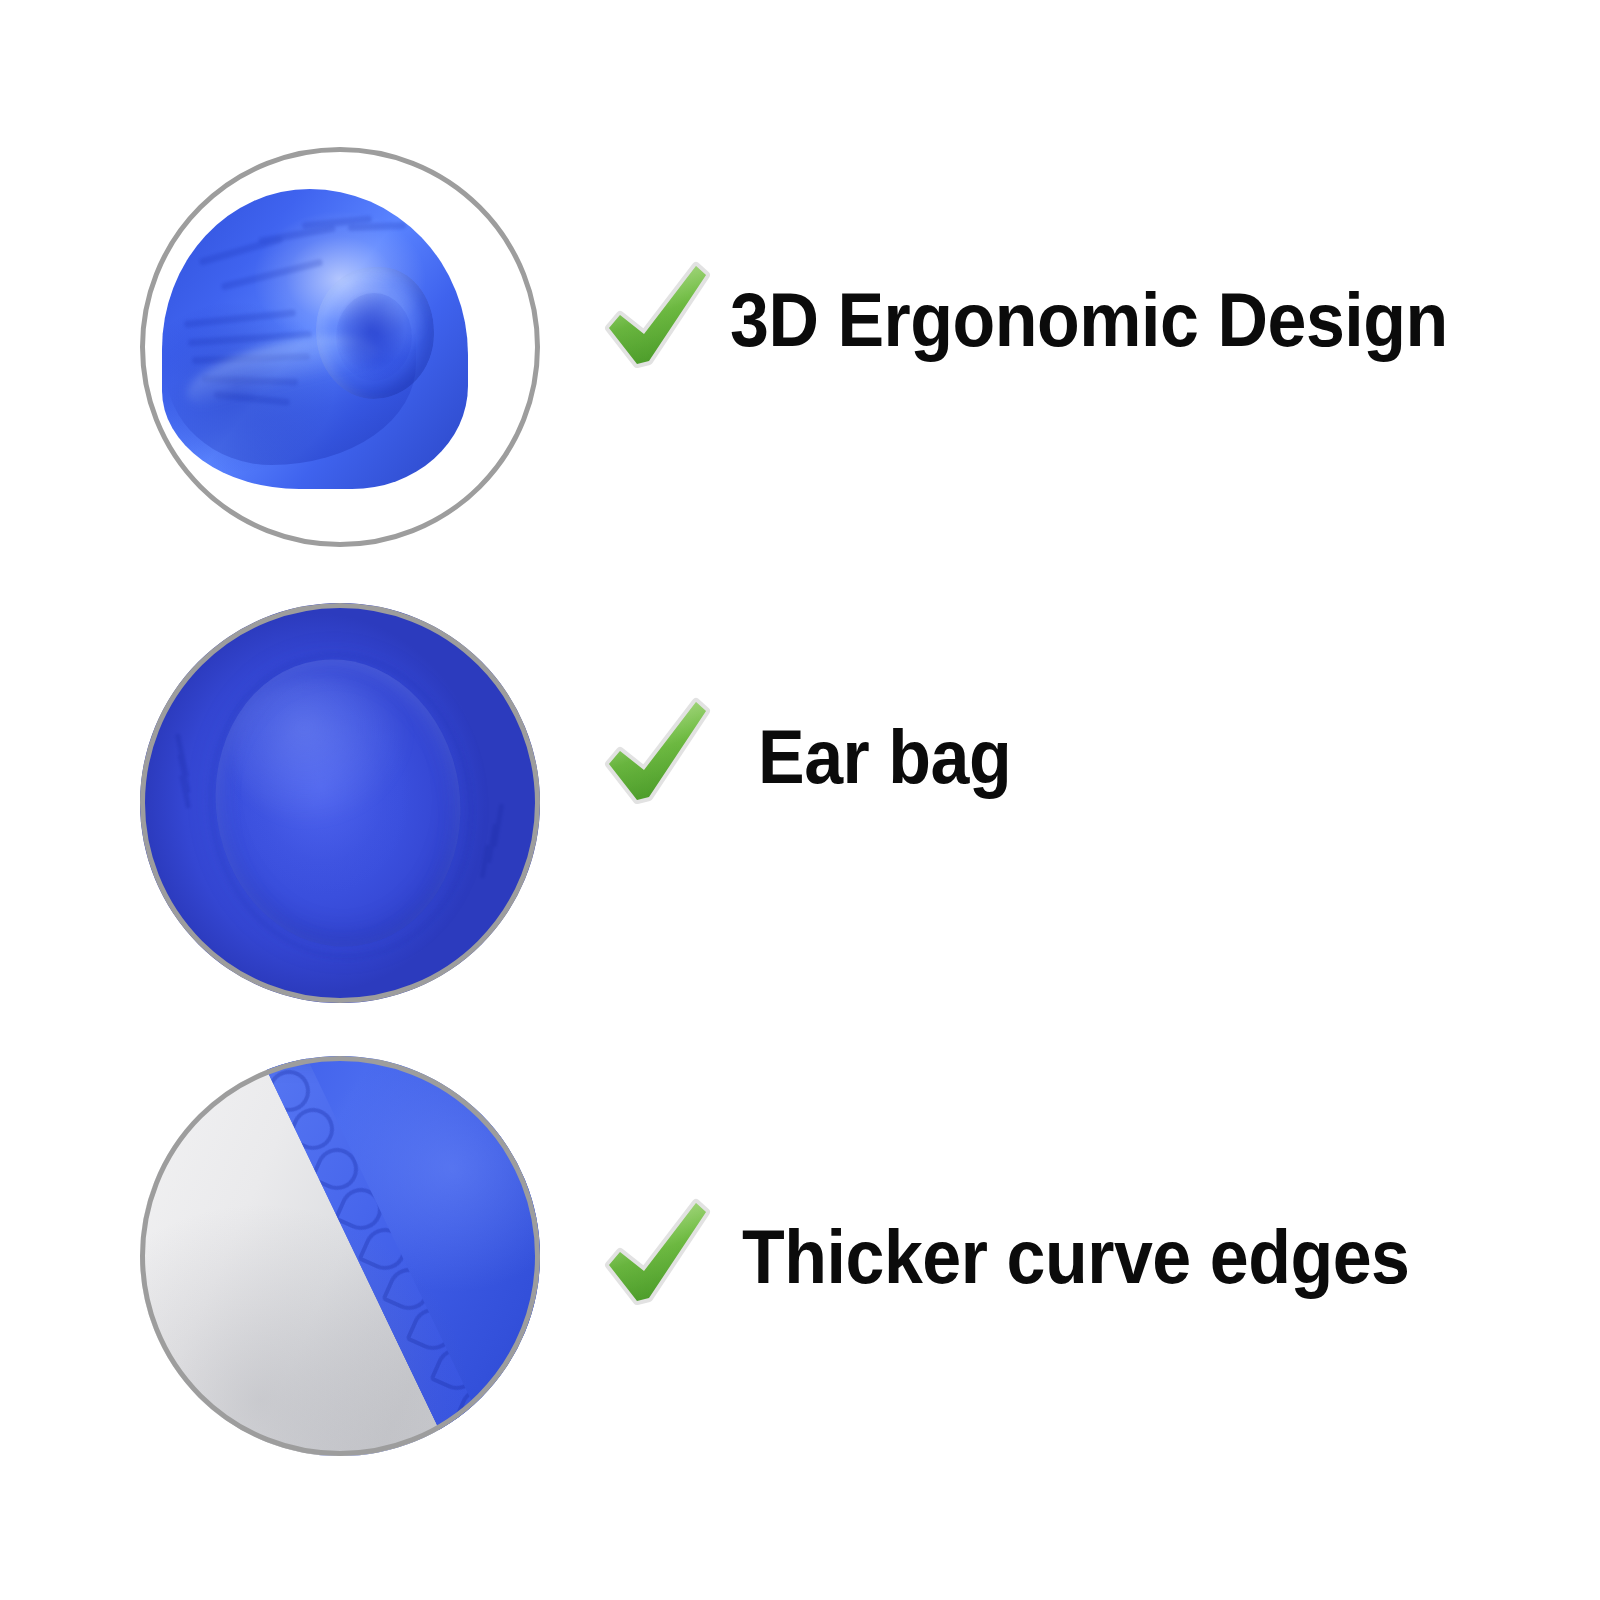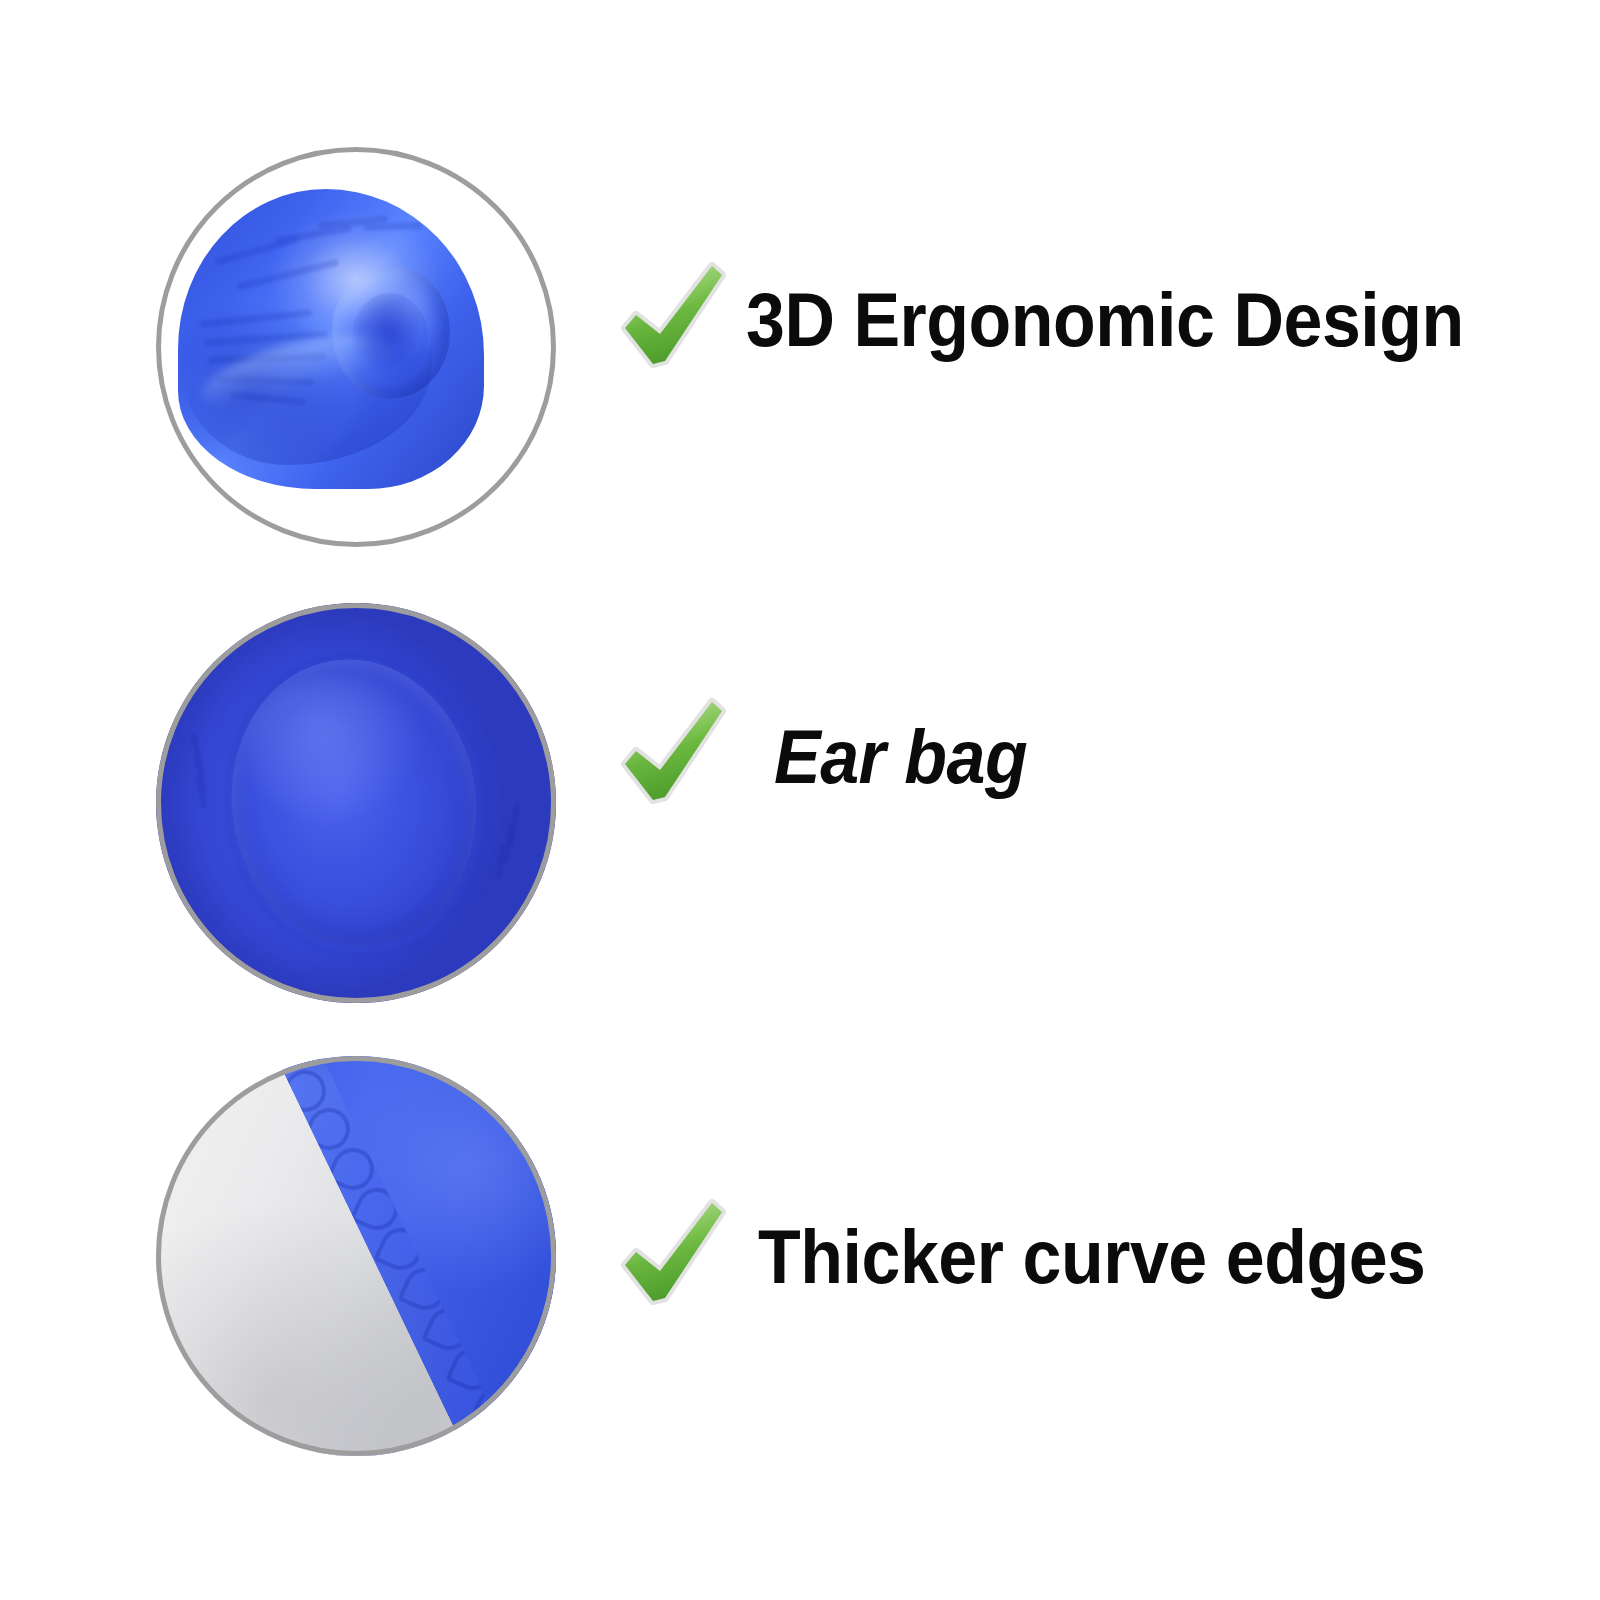--- a/index.html
+++ b/index.html
@@ -19,27 +19,27 @@
   .infographic {
     position: relative;
     width: 1600px;
     height: 1600px;
     background: #ffffff;
   }
 
   
   .feature-row {
     position: absolute;
-    left: 16px;
+    left: 0;
     width: 1296px;
     height: 420px;
     display: block;
   }
   .feature-row.row-1 { top: 137px; }
-  .feature-row.row-2 { top: 593px; font-style: italic; }
+  .feature-row.row-2 { top: 593px; }
   .feature-row.row-3 { top: 1046px; }
 
   
   .thumb {
     position: absolute;
     left: 140px;
     top: 10px;
     width: 400px;
     height: 400px;
     border-radius: 50%;

